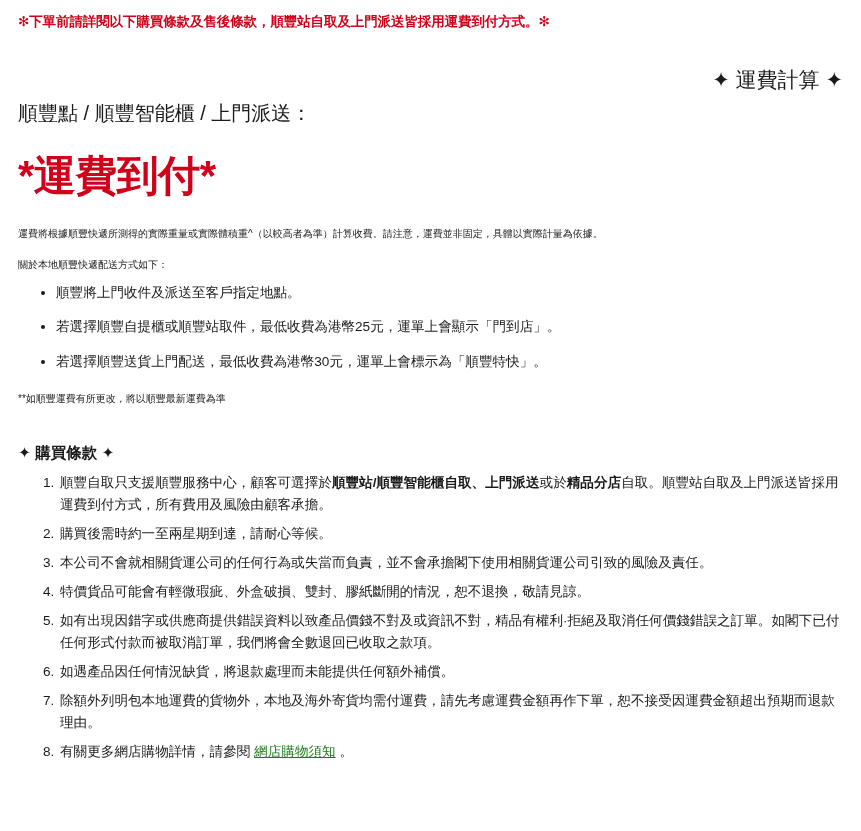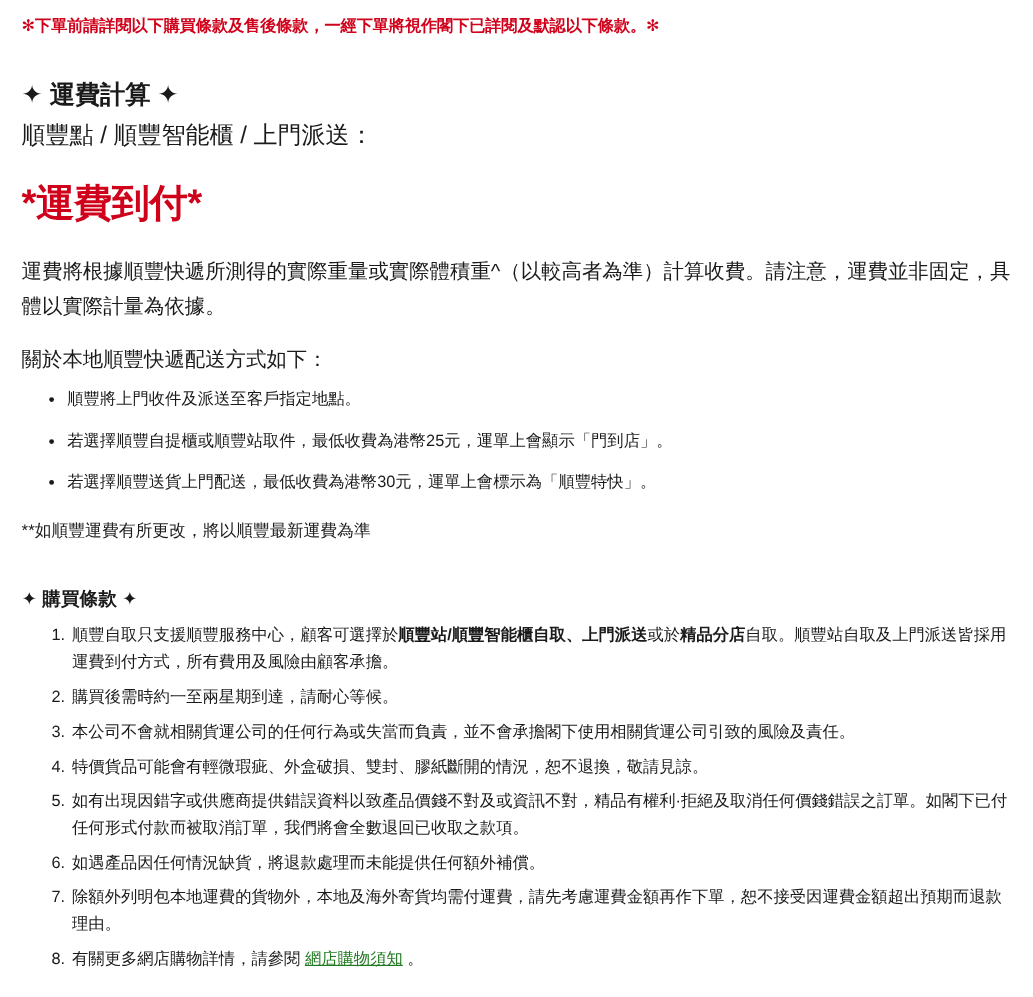--- a/index.html
+++ b/index.html
@@ -26,60 +26,61 @@
     font-size: 13.5px;
     line-height: 1.5;
     margin: 2px 0 0 0;
     letter-spacing: -0.1px;
   }
 
   .spacer-lg { height: 34px; }
 
   h2.section-title {
     font-size: 21px;
-    font-weight: bold;
+    font-weight: normal;
     margin: 0 0 6px 0;
     line-height: 1.3;
     letter-spacing: 0px;
+    text-align: right;
   }
   h3.sub-title {
     font-size: 20px;
     font-weight: normal;
     margin: 0 0 4px 0;
     line-height: 1.35;
   }
   .freight-pay {
     color: #d0021b;
-    font-size: 32px;
+    font-size: 42px;
     font-weight: bold;
     line-height: 1.3;
     margin: 22px 0 22px 0;
     letter-spacing: -0.5px;
   }
 
   p.body-text {
-    font-size: 17px;
+    font-size: 10px;
     line-height: 1.72;
     margin: 0 0 14px 0;
   }
   p.body-text.tight { margin-bottom: 6px; }
 
   ul.bullets {
     margin: 8px 0 18px 0;
     padding-left: 38px;
     list-style: disc;
   }
   ul.bullets li {
     font-size: 13.6px;
     line-height: 1.6;
     margin-bottom: 13px;
   }
 
   .note-small {
-    font-size: 14px;
+    font-size: 10px;
     line-height: 1.6;
     margin: 16px 0 0 0;
   }
 
   .pickup-line {
     font-size: 13.6px;
     line-height: 1.6;
     margin: 30px 0 0 0;
   }
 
@@ -113,21 +114,21 @@
     color: #1f7a1f;
     text-decoration: underline;
     cursor: pointer;
   }
 </style>
 </head>
 <body>
 
 <div class="page">
 
-  <p class="notice">✻下單前請詳閱以下購買條款及售後條款，一經下單將視作閣下已詳閱及默認以下條款。✻</p>
+  <p class="notice">✻下單前請詳閱以下購買條款及售後條款，順豐站自取及上門派送皆採用運費到付方式。✻</p>
 
   <div class="spacer-lg"></div>
 
   <h2 class="section-title">✦ 運費計算 ✦</h2>
 
   <h3 class="sub-title">順豐點 / 順豐智能櫃 / 上門派送：</h3>
 
   <div class="freight-pay">*運費到付*</div>
 
   <p class="body-text">運費將根據順豐快遞所測得的實際重量或實際體積重^（以較高者為準）計算收費。請注意，運費並非固定，具體以實際計量為依據。</p>

